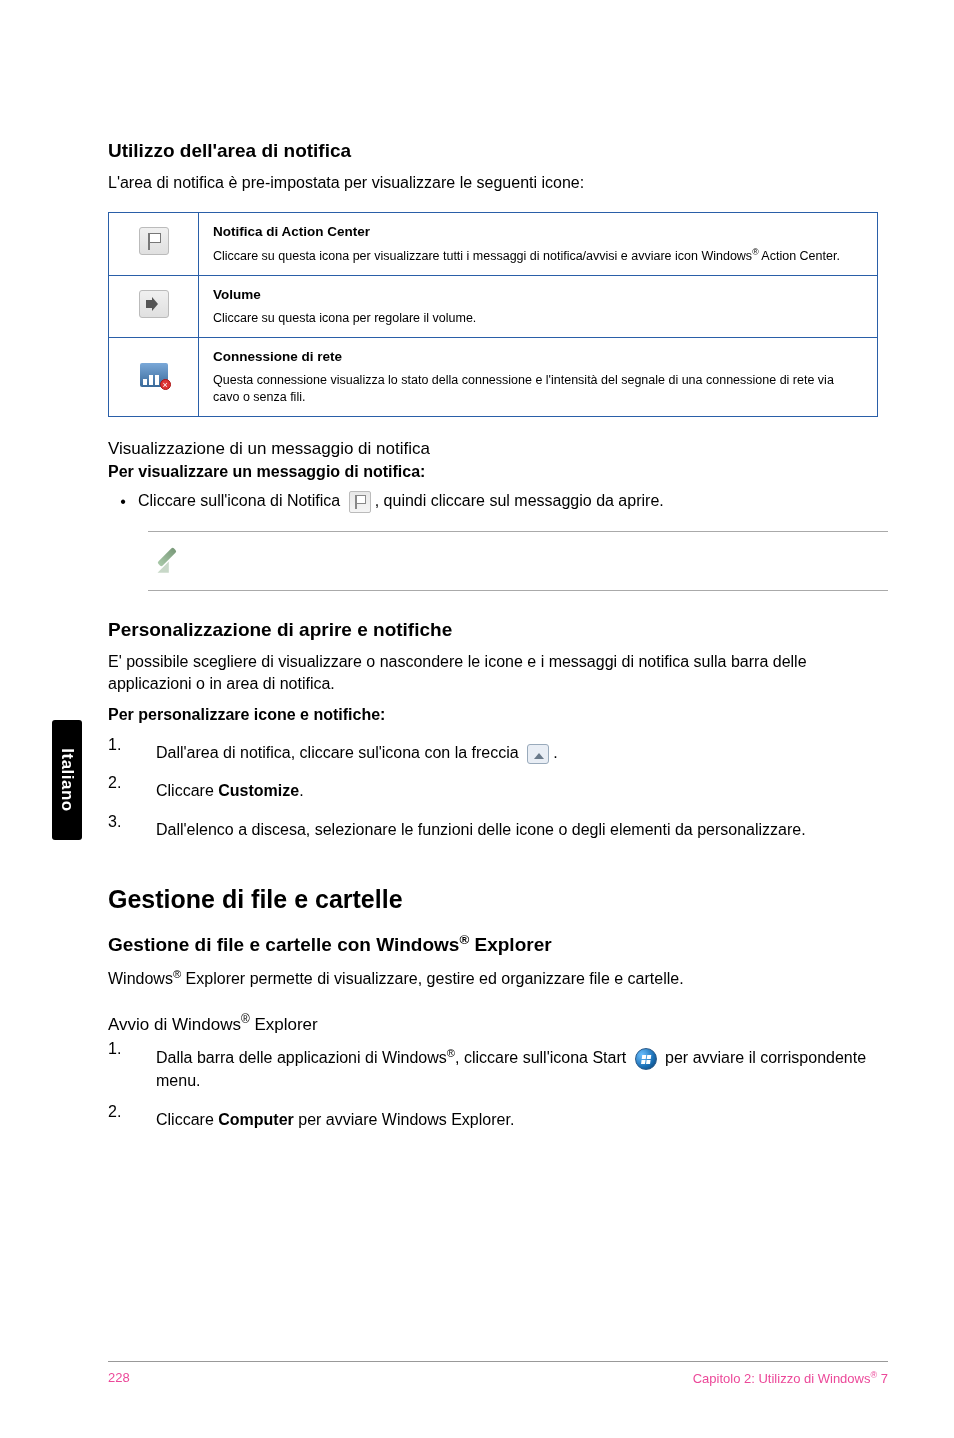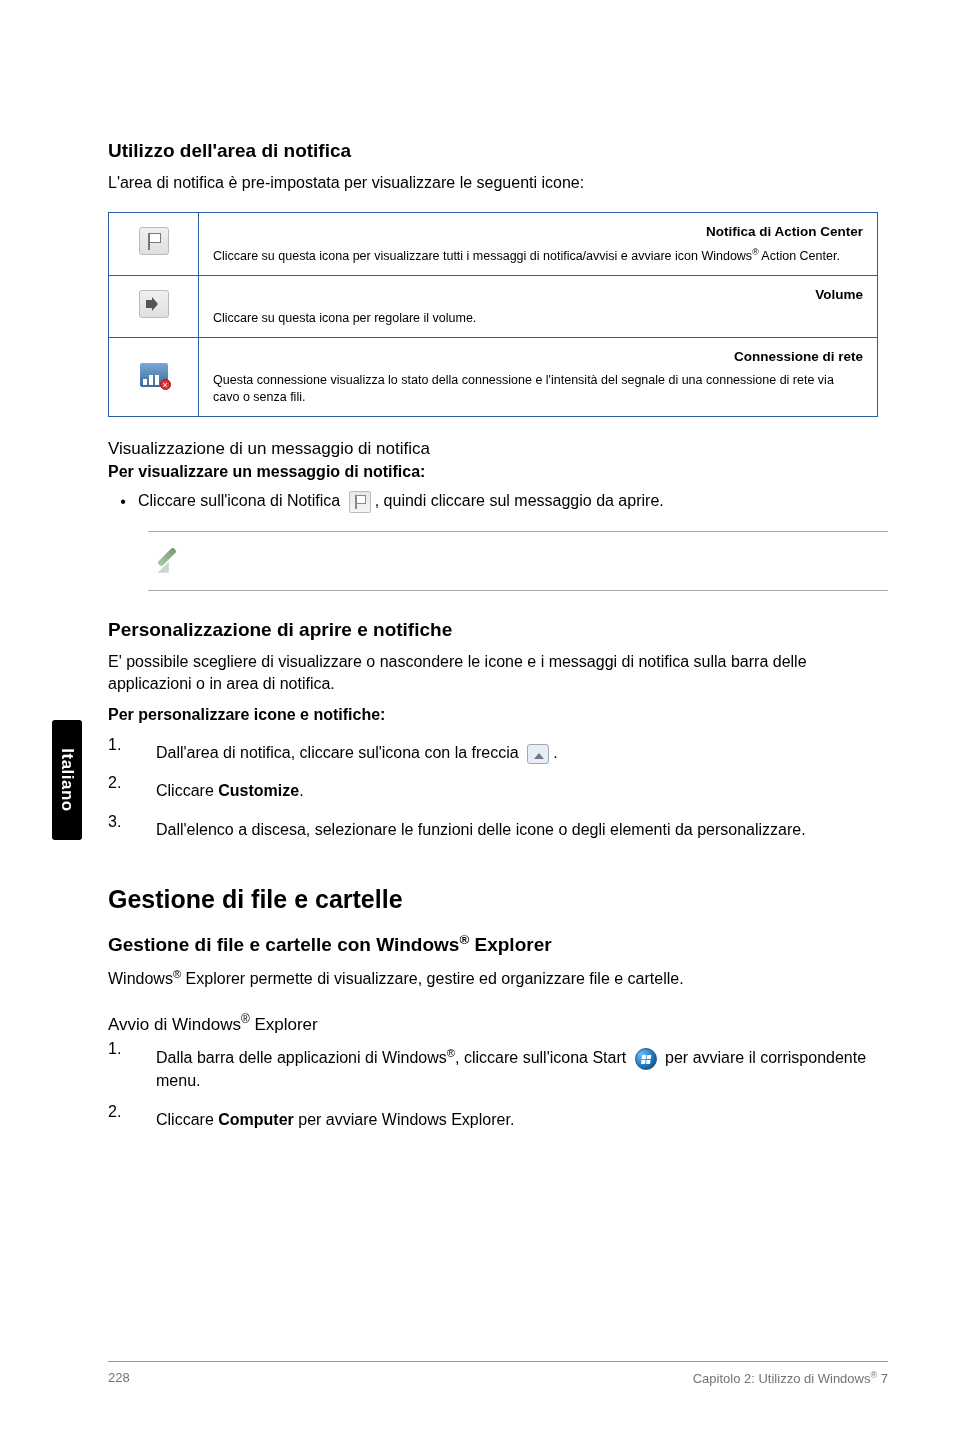--- a/index.html
+++ b/index.html
@@ -21,21 +21,21 @@
   .flag-icon::before { content: ""; position: absolute; left: 5px; top: 3px; width: 9px; height: 7px; background: #fff; border: 1px solid #888; }
   .flag-icon::after { content: ""; position: absolute; left: 5px; top: 3px; width: 2px; height: 14px; background: #888; }
   .arrow-icon { width: 22px; height: 20px; background: #e9eef5; border: 1px solid #9ab; border-radius: 3px; position: relative; }
   .arrow-icon::after { content: ""; position: absolute; left: 6px; top: 8px; width: 0; height: 0; border-left: 5px solid transparent; border-right: 5px solid transparent; border-bottom: 6px solid #6a7a8a; }
   .start-orb { width: 22px; height: 22px; border-radius: 50%; background: radial-gradient(circle at 30% 30%, #6cc0ff, #1a6fb5 60%, #0a3a66); border: 1px solid #2a5a8a; position: relative; }
   .start-orb::after { content: ""; position: absolute; left: 6px; top: 6px; width: 4px; height: 4px; background: #fff; box-shadow: 5px 0 0 #fff, 0 5px 0 #fff, 5px 5px 0 #fff; transform: skewX(-8deg); }
 
   table.notify { width: 770px; border-collapse: collapse; margin: 18px 0 22px 0; border: 1.5px solid #2a5fa8; }
   table.notify td { border: 1.5px solid #2a5fa8; padding: 10px 14px; vertical-align: top; font-size: 13px; line-height: 1.35; }
   table.notify td.icon-cell { width: 90px; text-align: center; vertical-align: middle; background: #fff; }
-  .cell-title { font-weight: bold; font-size: 13.5px; margin-bottom: 6px; display: block; text-align: right; }
+  .cell-title { font-weight: bold; font-size: 13.5px; margin-bottom: 6px; display: block; }
   .cell-text { font-size: 12.5px; display: block; }
 
   .tray-flag { display:inline-block; width:30px; height:28px; background:linear-gradient(#f0f0f0,#e0e0e0); border:1px solid #bbb; border-radius:3px; position:relative; }
   .tray-flag::before { content:""; position:absolute; left:8px; top:5px; width:11px; height:8px; background:#fff; border:1px solid #777; }
   .tray-flag::after { content:""; position:absolute; left:8px; top:5px; width:2px; height:17px; background:#777; }
   .tray-net { display:inline-block; width:28px; height:24px; position:relative; background:linear-gradient(#7aa8d8,#3a6a9a); border-radius:2px; }
   .tray-net::before { content:""; position:absolute; left:3px; bottom:2px; width:4px; height:6px; background:#fff; box-shadow:6px 0 0 0 #fff, 12px 0 0 0 #fff; }
   .tray-net::after { content:""; position:absolute; left:9px; bottom:2px; width:4px; height:10px; background:#fff; box-shadow:6px 0 0 0 #fff; }
   .tray-net .red { position:absolute; right:-3px; bottom:-3px; width:11px; height:11px; background:#d33; border-radius:50%; border:1px solid #a11; }
   .tray-net .red::after { content:"×"; color:#fff; font-size:9px; position:absolute; left:2px; top:-1px; }
@@ -48,21 +48,21 @@
   .pencil { width:30px; height:30px; position:relative; }
   .pencil::before { content:""; position:absolute; left:2px; bottom:2px; width:0; height:0; border-left:8px solid transparent; border-right:8px solid transparent; border-top:8px solid #c8d8c8; transform:rotate(-45deg); }
   .pencil::after { content:""; position:absolute; left:8px; top:0; width:6px; height:22px; background:linear-gradient(#7a9a7a,#a8c8a8); transform:rotate(45deg); border-radius:2px; }
   .note-text { font-size: 14.5px; padding-left: 20px; }
 
   h2.major { font-size: 25px; font-weight: bold; margin-top: 44px; margin-bottom: 18px; }
 
   .side-tab { position: absolute; left: 52px; top: 720px; width: 30px; height: 120px; background: #000; border-radius: 3px; display: flex; align-items: center; justify-content: center; }
   .side-tab span { color: #fff; font-weight: bold; font-size: 17px; transform: rotate(90deg); white-space: nowrap; letter-spacing: 0.5px; }
 
-  .footer { position: absolute; left: 108px; bottom: 52px; width: 780px; border-top: 1px solid #999; padding-top: 8px; display: flex; justify-content: space-between; font-size: 13px; color: #737373; }
+  .footer { position: absolute; left: 108px; bottom: 52px; width: 780px; border-top: 1px solid #999; padding-top: 8px; display: flex; justify-content: space-between; font-size: 13px; color: #ec4899; }
 
   sup { font-size: 0.7em; }
   b { font-weight: bold; }
 </style>
 </head>
 <body>
 
 <div class="page">
 
   <div class="side-tab">

